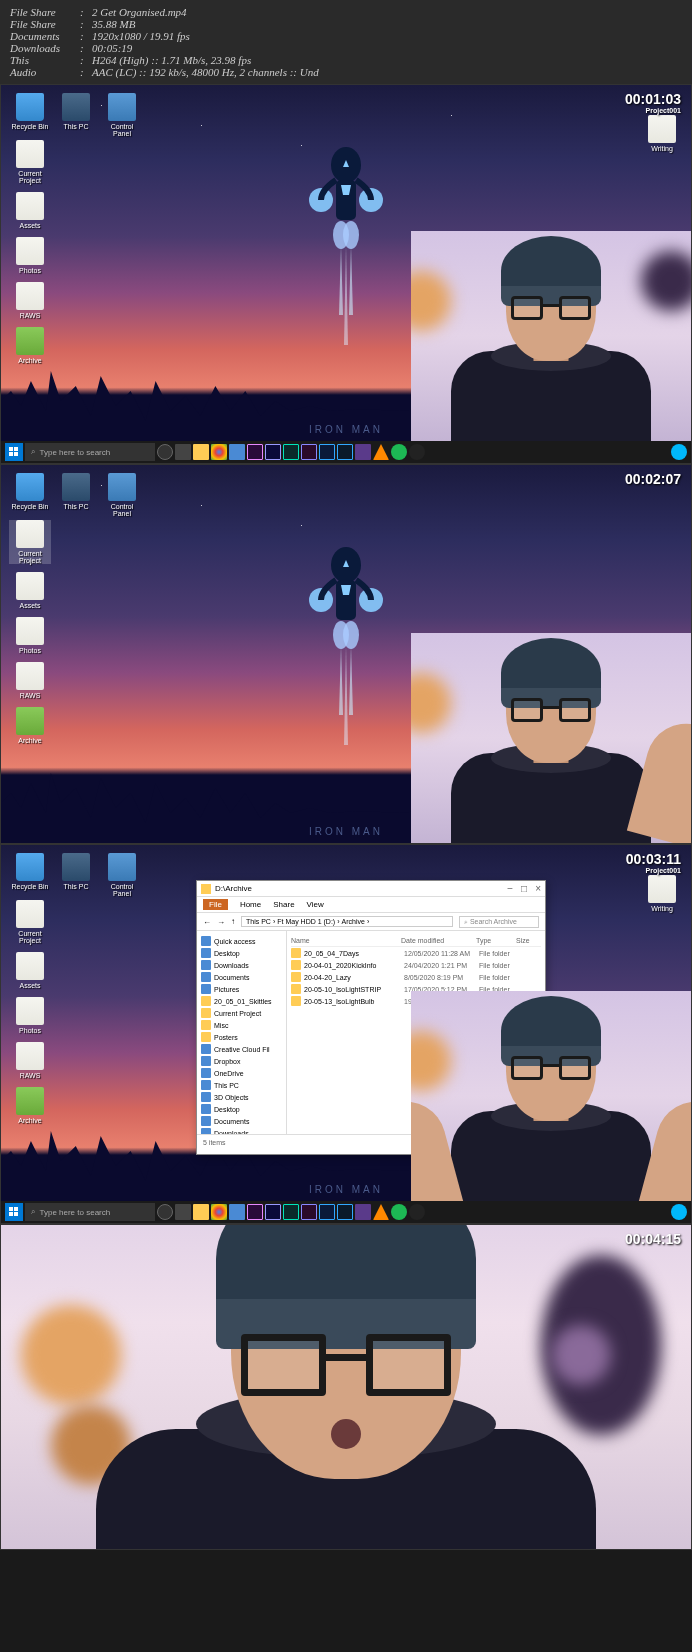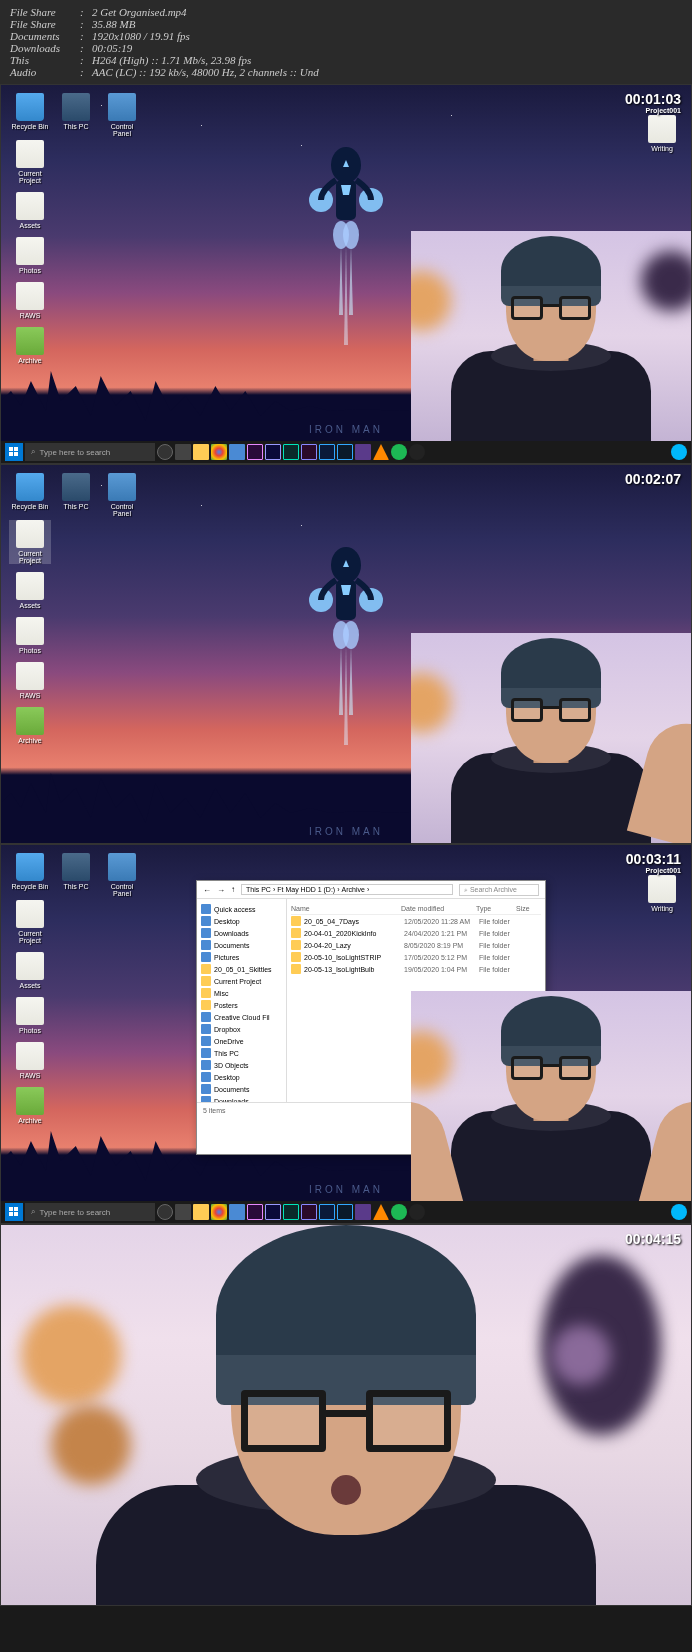--- a/index.html
+++ b/index.html
@@ -64,21 +64,21 @@
 .explorer-headers { display: flex; font-size: 7px; color: #666; border-bottom: 1px solid #eee; padding: 2px 0; }
 .explorer-headers span:nth-child(1) { width: 110px; }
 .explorer-headers span:nth-child(2) { width: 75px; }
 .explorer-headers span:nth-child(3) { width: 40px; }
 .file-row { display: flex; align-items: center; font-size: 7px; padding: 1px 0; }
 .file-icon { width: 10px; height: 10px; background: #fc5; margin-right: 3px; border-radius: 1px; }
 .file-name { width: 100px; }
 .file-date { width: 75px; color: #666; }
 .file-type { color: #666; }
 .explorer-status { height: 16px; border-top: 1px solid #ddd; padding: 2px 6px; font-size: 7px; color: #666; display: flex; align-items: center; }
-.frame-full-webcam { position: relative; width: 100%; height: 380px; background: linear-gradient(to bottom, #e4d4e8 0%, #f0e0ec 30%, #e8d8e4 60%, #d4c4d8 100%); overflow: hidden; }
+.frame-full-webcam { position: relative; width: 100%; height: 324px; background: linear-gradient(to bottom, #e4d4e8 0%, #f0e0ec 30%, #e8d8e4 60%, #d4c4d8 100%); overflow: hidden; }
 .person-large { position: absolute; bottom: 0; left: 50%; transform: translateX(-50%); width: 500px; height: 380px; }
 .person-large .person-head { top: 30px; width: 230px; height: 280px; }
 .person-large .person-beanie { top: 0px; width: 260px; height: 180px; }
 .person-large .person-beanie::after { height: 50px; }
 .person-large .person-glasses { top: 165px; width: 210px; height: 65px; }
 .person-large .glass-lens { width: 85px; height: 62px; border-width: 7px; }
 .person-large .glass-bridge { top: 20px; left: 85px; width: 40px; height: 7px; }
 .person-large .person-body { width: 500px; height: 120px; border-radius: 80px 80px 0 0; }
 .person-large .person-hoodie { bottom: 90px; width: 300px; height: 70px; }
 .person-large .person-neck { bottom: 100px; width: 90px; height: 60px; }
@@ -377,20 +377,35 @@
     </div>
     <div class="skyline">
       <svg viewBox="0 0 692 80" preserveAspectRatio="none">
           <path d="M0,80 L0,40 L10,30 L20,45 L30,20 L45,50 L50,10 L60,40 L75,25 L90,55 L100,15 L115,45 L130,30 L145,60 L155,20 L170,50 L185,35 L200,55 L215,25 L230,50 L245,30 L260,55 L275,40 L290,50 L310,45 L330,50 L360,48 L400,50 L450,45 L500,50 L550,40 L580,30 L600,45 L620,20 L640,40 L660,25 L680,45 L692,35 L692,80 Z" fill="#0a0a2e"></path>
         </svg>
     </div>
     <div class="ironman-text">IRON MAN</div>
     <div class="timestamp"><span>00:03:11</span><span class="timestamp-label">Project001</span></div>
 
     <div class="explorer">
+      <div class="explorer-title">
+        <span style="width:10px;height:10px;background:#fc5;margin-right:4px"></span>
+        <span class="explorer-title-text">D:\Archive</span>
+        <div class="explorer-controls">
+          <span>−</span>
+          <span>□</span>
+          <span>×</span>
+        </div>
+      </div>
+      <div class="explorer-ribbon">
+        <span class="explorer-ribbon-file">File</span>
+        <span>Home</span>
+        <span>Share</span>
+        <span>View</span>
+      </div>
       <div class="explorer-nav">
         <span>←</span>
         <span>→</span>
         <span>↑</span>
         <div class="explorer-breadcrumb">
           <span>This PC</span> › <span>Ft May HDD 1 (D:)</span> › <span>Archive</span> ›
         </div>
         <div class="explorer-search">⌕ <span>Search Archive</span></div>
       </div>
       <div class="explorer-body">

